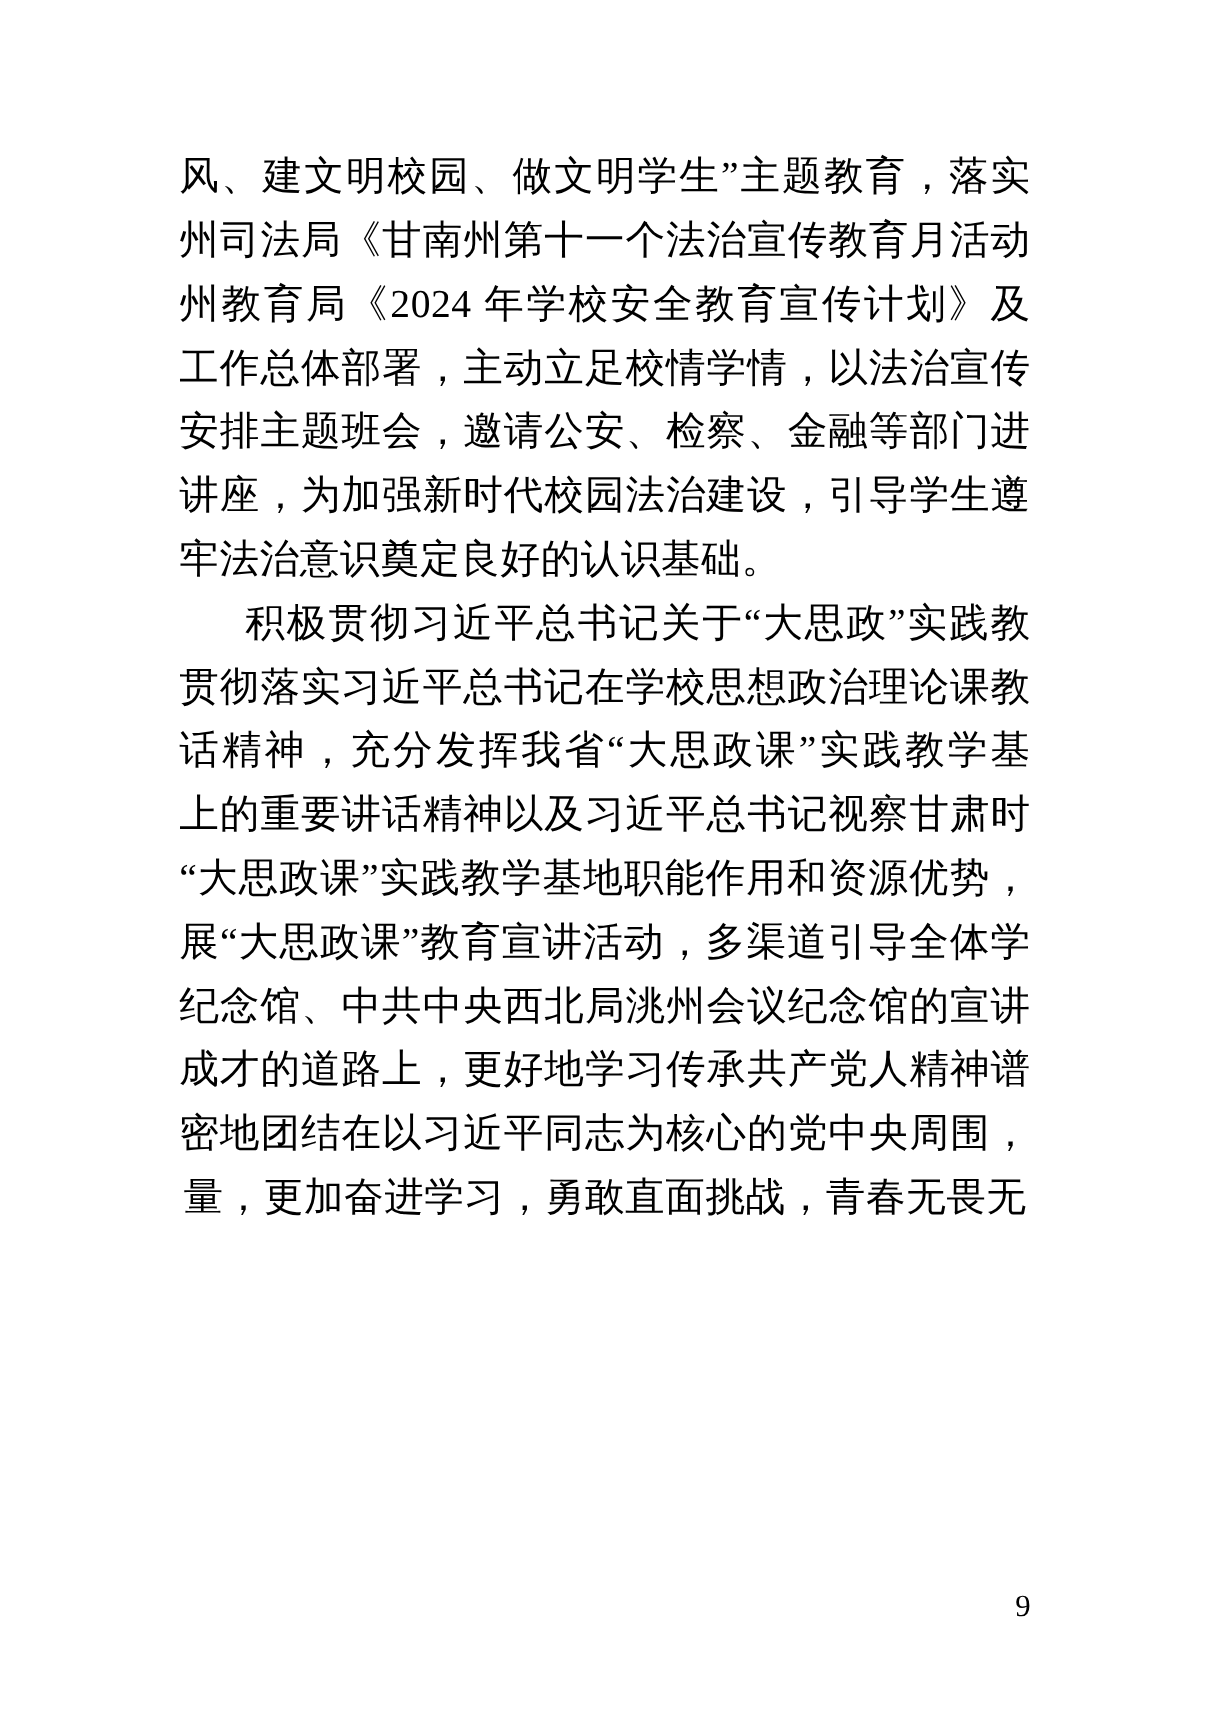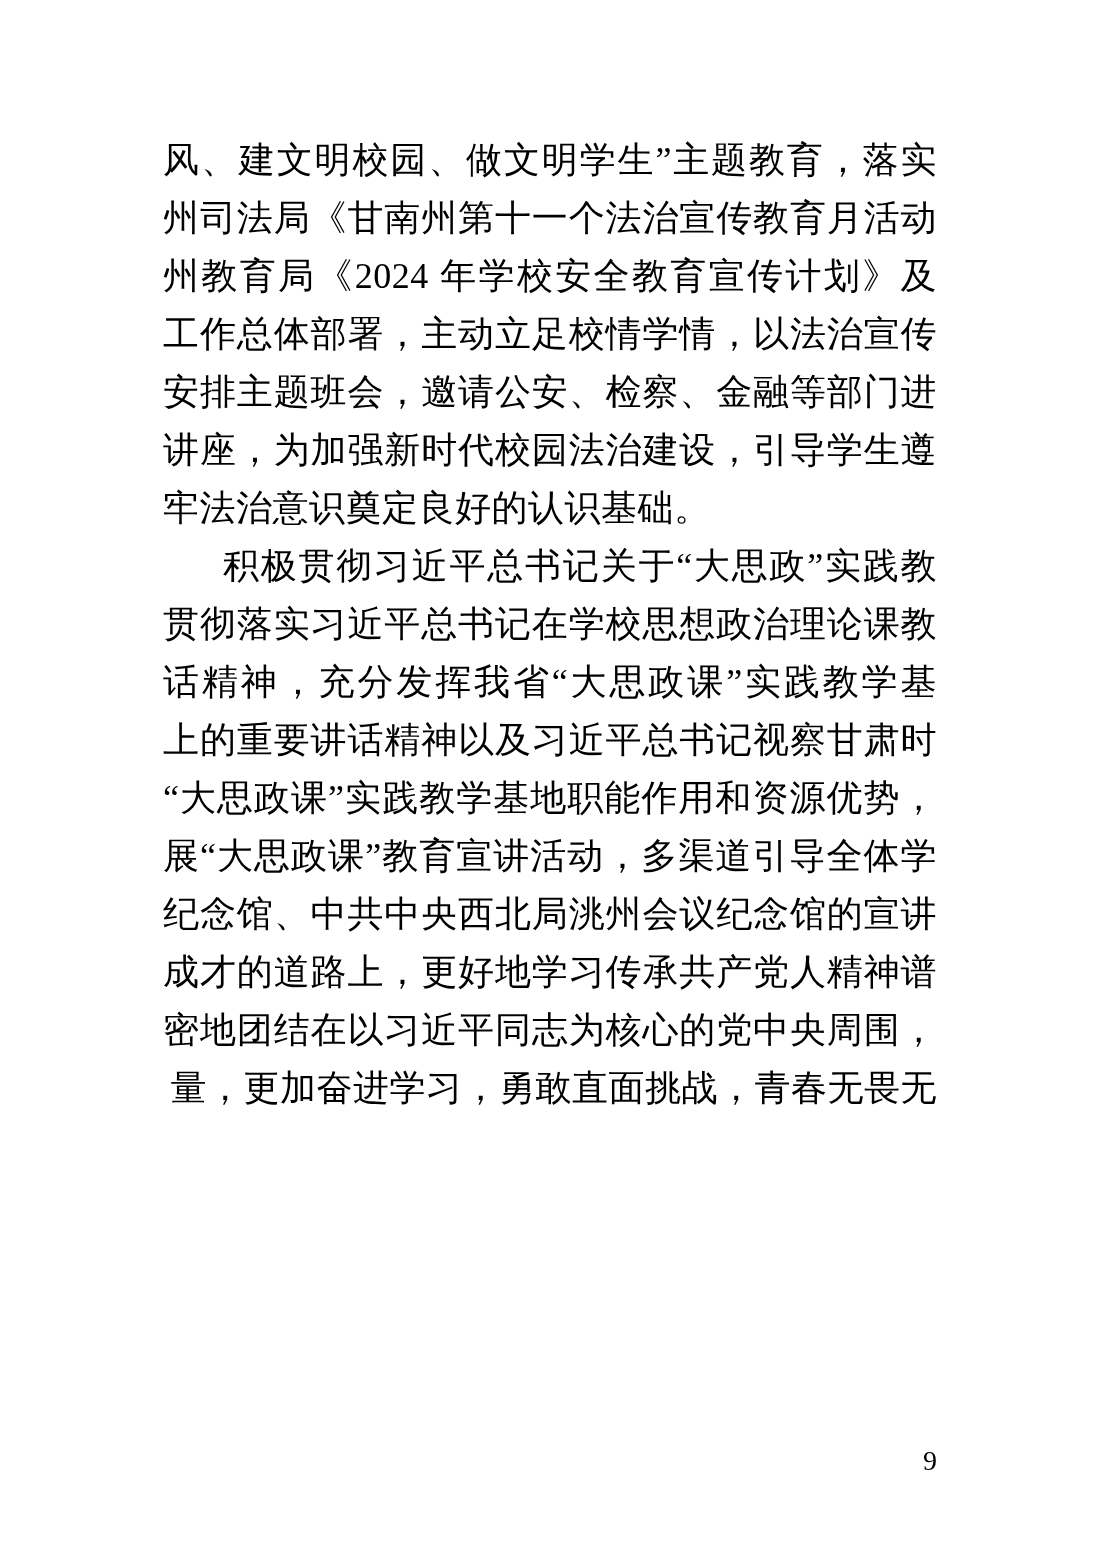--- a/index.html
+++ b/index.html
@@ -23,21 +23,21 @@
     font-size: 36px;
     line-height: 58px;
     height: 58px;
     letter-spacing: 0.5px;
     text-align: justify;
     text-align-last: justify;
     text-justify: inter-character;
     overflow: hidden;
   }
   .line.para-last {
-    text-align: right;
+    text-align: center;
     text-align-last: left;
   }
   .line.first-indent {
     text-indent: 60px;
   }
   .page-number {
     position: absolute;
     left: 915px;
     top: 1444px;
     width: 30px;

